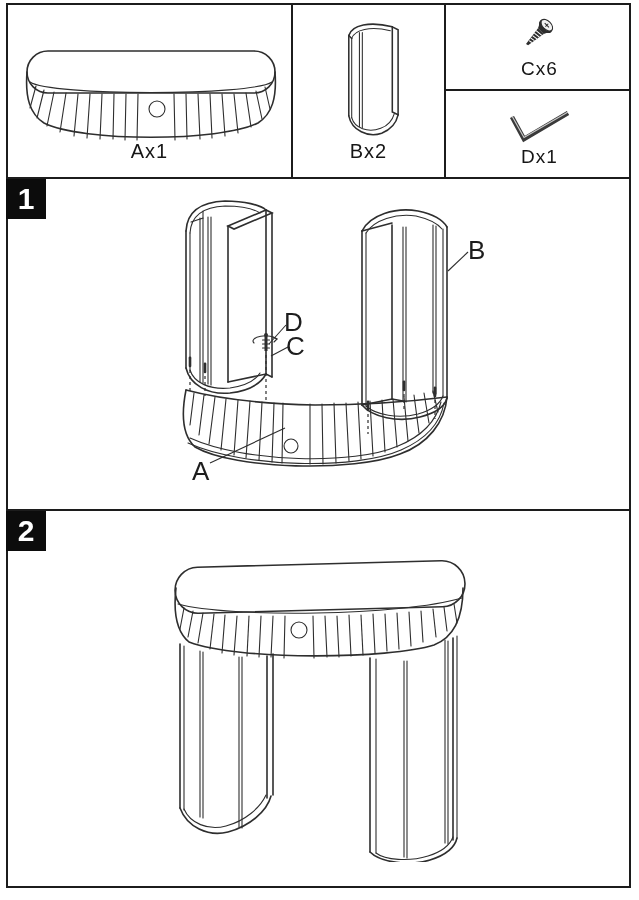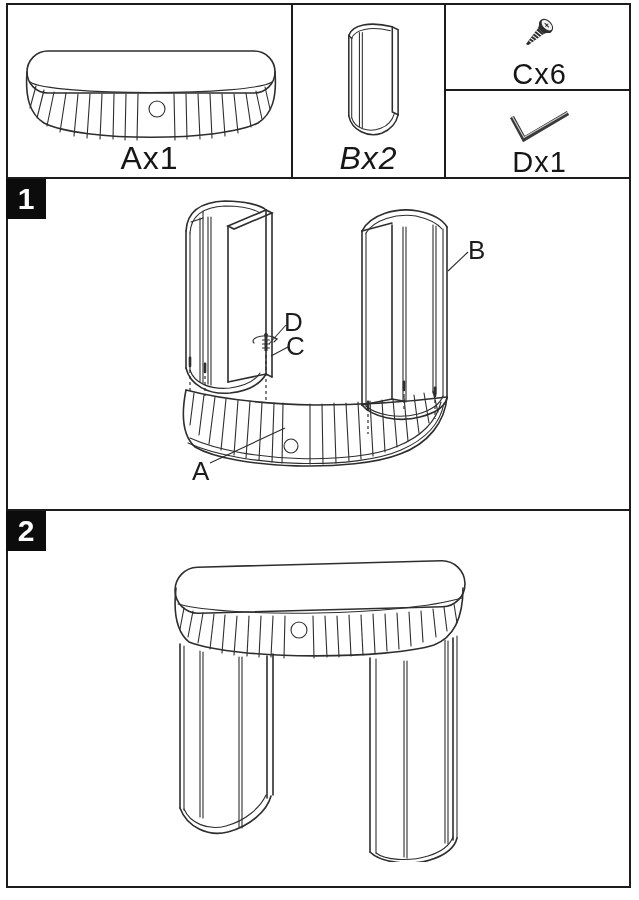--- a/index.html
+++ b/index.html
@@ -9,22 +9,22 @@
   }
   .abs { position:absolute; }
   .sheet-border {
     left:6px; top:3px; width:625px; height:885px;
     border:2px solid #1c1c1c; box-sizing:border-box;
   }
   .divider { background:#1c1c1c; }
   .part-label {
     text-align:center; color:#161616; font-weight:500; letter-spacing:1px;
   }
-  .label-lg { font-size:32px; }
-  .label-md { font-size:29px; }
+  .label-lg { font-size:20px; }
+  .label-md { font-size:19px; }
   .badge {
     width:40px; height:40px; background:#0c0c0c; color:#ffffff;
     font-size:30px; font-weight:bold; text-align:center; line-height:40px;
   }
   .callout {
     font-size:26px; color:#1d1d1d; font-weight:500; line-height:1;
   }
   svg { display:block; }
   .ln  { stroke:#2e2e2e; stroke-width:1.6; fill:none; stroke-linecap:round; }
   .ln2 { stroke:#2e2e2e; stroke-width:1.1; fill:none; stroke-linecap:round; }
@@ -78,21 +78,21 @@
     <path class="ln" d="M 6,16 L 9,19"></path>
     <path class="ln" d="M 51,7 L 57,10 L 57,98"></path>
     <path class="ln" d="M 51,7 L 51,95 L 57,98"></path>
     <path class="ln" d="M 6,16 L 6,99"></path>
       <path class="ln2" d="M 9,19 L 9,101"></path>
     <path class="ln2" d="M 17,13 L 17,110"></path>
       <path class="ln2" d="M 20,13 L 20,111"></path>
     <path class="ln" d="M 6,99 C 9,114 26,122 40,117 C 50,113 55,107 57,98"></path>
     <path class="ln2" d="M 9,101 C 12,112 26,117 39,112 C 47,109 51,104 53,97"></path>
   </svg>
-  <div class="abs part-label label-lg" style="left:293px;top:140px;width:151px;font-style:italic;">Bx2</div>
+  <div class="abs part-label label-lg" style="left:293px;top:140px;width:151px;">Bx2</div>
 
   <svg class="abs" style="left:512px;top:10px;" width="52" height="52" viewBox="0 0 52 52">
     <g transform="rotate(45 26 24)">
       <ellipse cx="26" cy="13" rx="8" ry="5.5" fill="#2d2d2d"></ellipse>
       <ellipse cx="26" cy="11.5" rx="7" ry="4.2" fill="#f2f2f2" stroke="#2d2d2d" stroke-width="1"></ellipse>
       <path d="M 23,11.5 L 29,11.5 M 26,9.5 L 26,13.5" stroke="#2d2d2d" stroke-width="1" fill="none"></path>
       <path d="M 20,16 L 32,16 L 30,20 L 22,20 Z" fill="#2d2d2d"></path>
       <path d="M 22,20 L 30,20 L 27,39 L 24.5,39.5 Z" fill="#2d2d2d"></path>
       <path d="M 22.3,23 L 29.7,22.3 M 22.8,26 L 29.2,25.2 M 23.3,29 L 28.7,28.2 M 23.8,32 L 28.2,31.2 M 24.3,35 L 27.7,34.4" stroke="#ffffff" stroke-width="1.1" fill="none"></path>
     </g>

